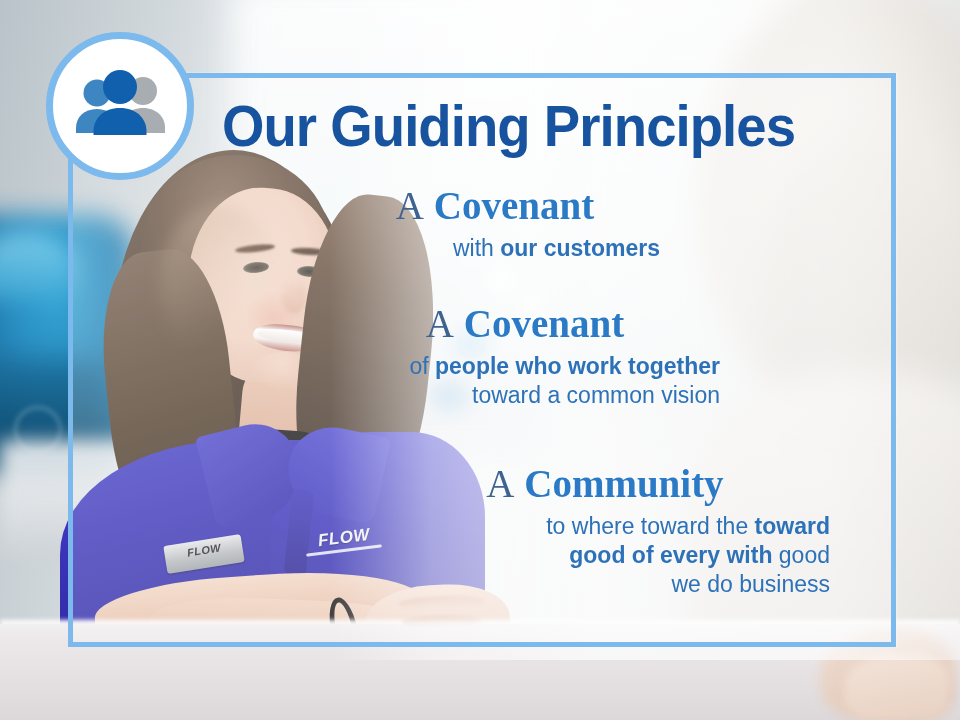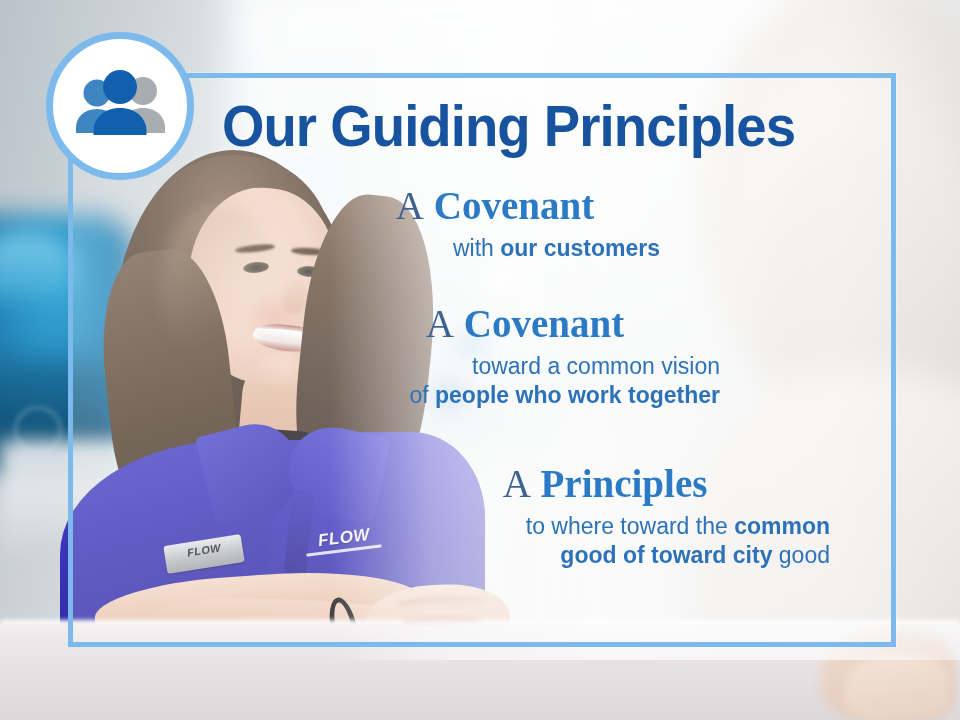--- a/index.html
+++ b/index.html
@@ -440,29 +440,30 @@
       <span>with </span><b>our customers</b>
     </div>
   </div>
 
   <div class="blk" id="b2">
     <div class="head">
       <span class="art">A</span>
       <span>Covenant</span>
     </div>
     <div class="sub">
+      <div><span>of </span><b>people who work together</b></div>
       <div>toward a common vision</div>
-      <div><span>of </span><b>people who work together</b></div>
     </div>
   </div>
 
   <div class="blk" id="b3">
     <div class="head">
       <span class="art">A</span>
-      <span>Principles</span>
+      <span>Community</span>
     </div>
     <div class="sub">
-      <div><span>to where toward the </span><b>common</b></div>
-      <div><b>good of toward city</b><span> good</span></div>
+      <div><span>to where toward the </span><b>toward</b></div>
+      <div><b>good of every with</b><span> good</span></div>
+      <div>we do business</div>
     </div>
   </div>
 
 </div>
 
 </body></html>

